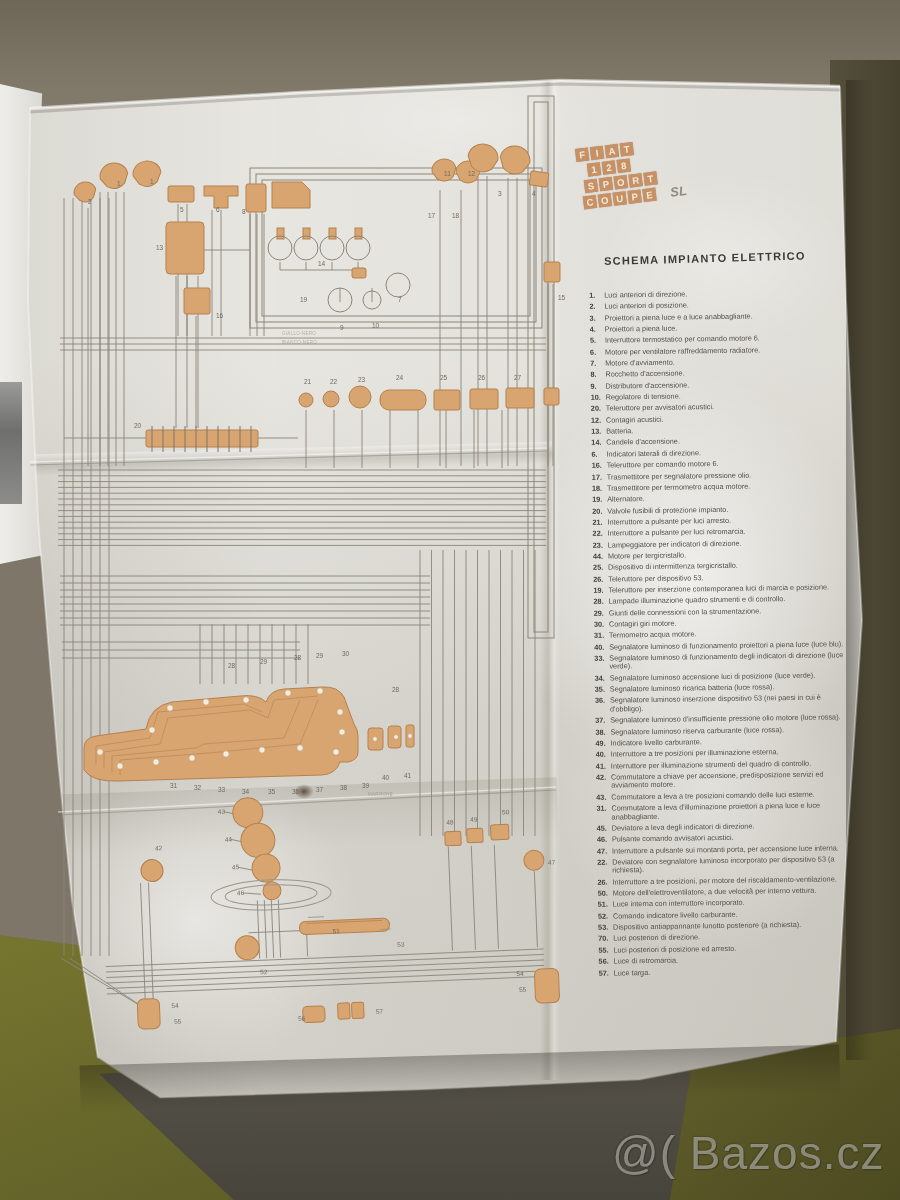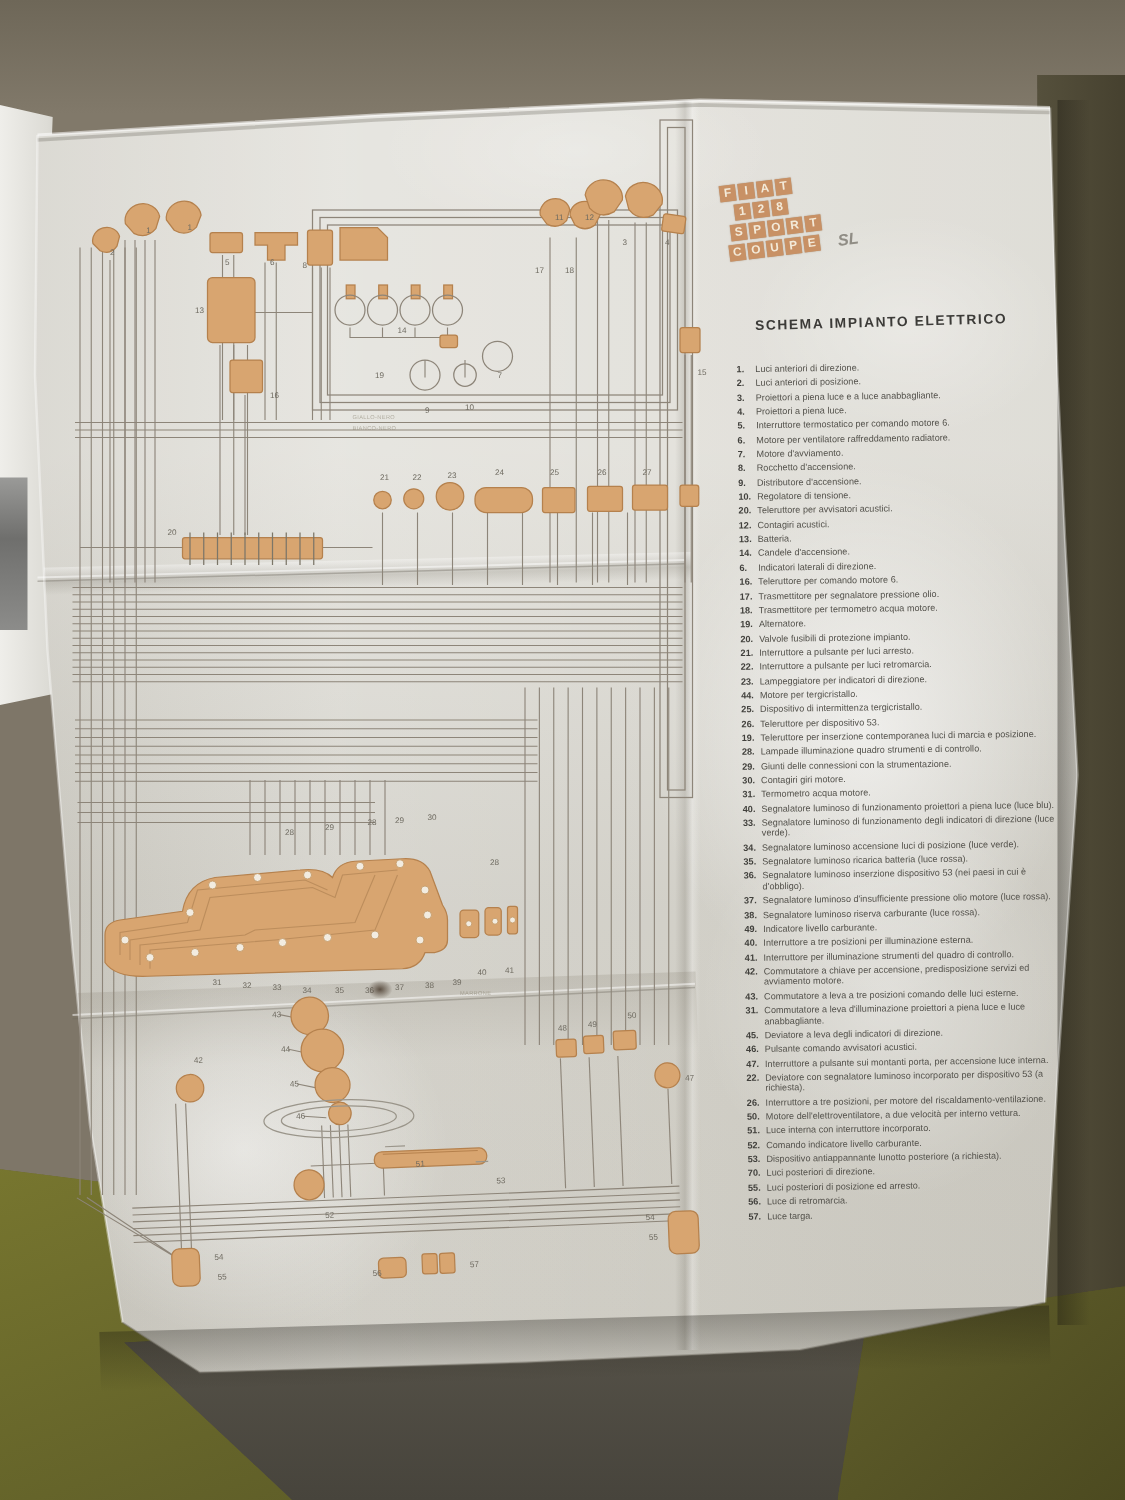--- a/index.html
+++ b/index.html
@@ -517,13 +517,14 @@
         <li><span class="num">51.</span><span>Luce interna con interruttore incorporato.</span></li>
         <li><span class="num">52.</span><span>Comando indicatore livello carburante.</span></li>
         <li><span class="num">53.</span><span>Dispositivo antiappannante lunotto posteriore (a richiesta).</span></li>
         <li><span class="num">70.</span><span>Luci posteriori di direzione.</span></li>
         <li><span class="num">55.</span><span>Luci posteriori di posizione ed arresto.</span></li>
         <li><span class="num">56.</span><span>Luce di retromarcia.</span></li>
         <li><span class="num">57.</span><span>Luce targa.</span></li>
       </ol>
   </div>
 
+  <div class="watermark">@( Bazos.cz</div>
 </div>
 
 </body></html>

